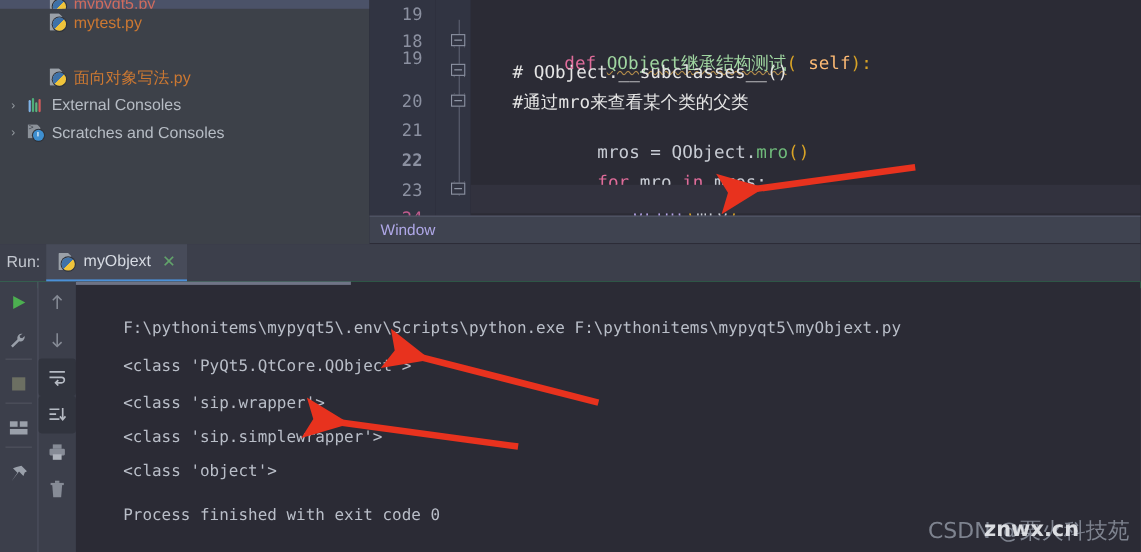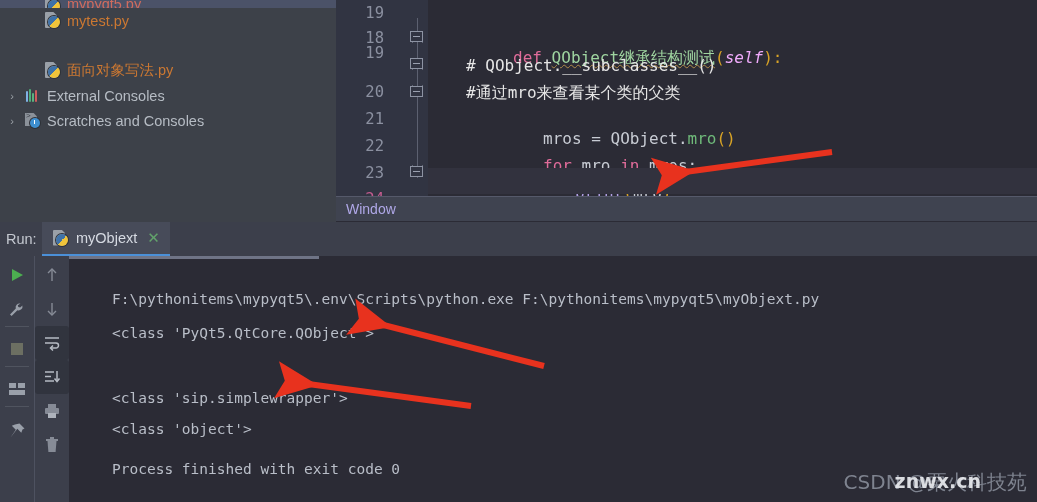--- a/index.html
+++ b/index.html
@@ -81,21 +81,21 @@
   .fold-col{position:absolute;left:60px;top:0;width:32px;height:196px;background:#313442;}
   .fold-line{position:absolute;left:81px;top:18px;width:1px;height:160px;background:#5c6070;}
   .code-bg{position:absolute;left:92px;top:0;right:0;height:196px;background:#2b2b35;}
   .lnum{
     position:absolute;width:48px;text-align:right;left:0;
     color:#8b90a0;font-family:"DejaVu Sans Mono",monospace;font-size:15.5px;
   }
   .ctext{position:absolute;left:100px;white-space:pre;}
   .t-kw2{color:#e06c9a;}
   .t-fn{color:#9fd5a0;}
-  .t-param{color:#f0abfc;font-style:italic;}
+  .t-param{color:#fdba74;margin-left:10px;}
   .t-paren{color:#d8a326;}
   .t-cmt{color:#e5e5e5;}
   .t-plain{color:#c8ccd4;}
   .t-meth{color:#6fba7a;}
   .t-ident{color:#c8ccd4;}
   .t-builtin{color:#b3a1e6;}
   .wavy{
     text-decoration:underline;text-decoration-style:wavy;
     text-decoration-color:#b08a4a;text-decoration-thickness:1px;
   }
@@ -234,21 +234,21 @@
       <div class="gutter"></div>
       <div class="fold-col"></div>
       <div class="code-bg"></div>
       <div class="fold-line"></div>
 
       <div class="lnum" style="top:4px;">19</div>
       <div class="lnum" style="top:29px;">18</div>
       <div class="lnum" style="top:44px;">19</div>
       <div class="lnum" style="top:83px;">20</div>
       <div class="lnum" style="top:110px;">21</div>
-      <div class="lnum" style="top:137px;">22</div>
+      <div class="lnum" style="top:137px;font-weight:bold;">22</div>
       <div class="lnum" style="top:164px;">23</div>
       <div class="lnum" style="top:190px;color:#c25b8e;">24</div>
 
       <div class="fold-mark down" style="top:31px;"></div>
       <div class="fold-mark down" style="top:58px;"></div>
       <div class="fold-mark up" style="top:86px;"></div>
       <div class="fold-mark up" style="top:166px;"></div>
 
       <div class="ctext" style="top:29px;font-family:'DejaVu Sans Mono',monospace;font-size:16px;">
         <span class="t-kw2">def</span><span class="t-plain"> </span><span class="t-fn wavy">QObject继承结构测试</span><span class="t-paren">(</span><span class="t-param">self</span><span class="t-paren">):</span>
@@ -365,20 +365,21 @@
           <path d="M3.5 5h9l-.9 11h-7.2z" fill="#868b96"></path>
           <rect x="6" y="1" width="4" height="2" fill="#868b96"></rect>
         </svg>
       </div>
     </div>
 
     <div class="console">
       <div class="console-scroll"></div>
       <div class="cline" style="top:35px;">F:\pythonitems\mypyqt5\.env\Scripts\python.exe F:\pythonitems\mypyqt5\myObjext.py</div>
       <div class="cline" style="top:69px;">&lt;class 'PyQt5.QtCore.QObject'&gt;</div>
+      <div class="cline" style="top:103px;">&lt;class 'sip.wrapper'&gt;</div>
       <div class="cline" style="top:134px;">&lt;class 'sip.simplewrapper'&gt;</div>
       <div class="cline" style="top:165px;">&lt;class 'object'&gt;</div>
       <div class="cline" style="top:196px;"></div>
       <div class="cline" style="top:205px;">Process finished with exit code 0</div>
     </div>
   </div>
 
   <svg class="arrows" width="1037" height="502" viewBox="0 0 1037 502">
     <defs>
       <marker id="ah" markerWidth="7" markerHeight="7" refX="5.4" refY="3.5" orient="auto">

